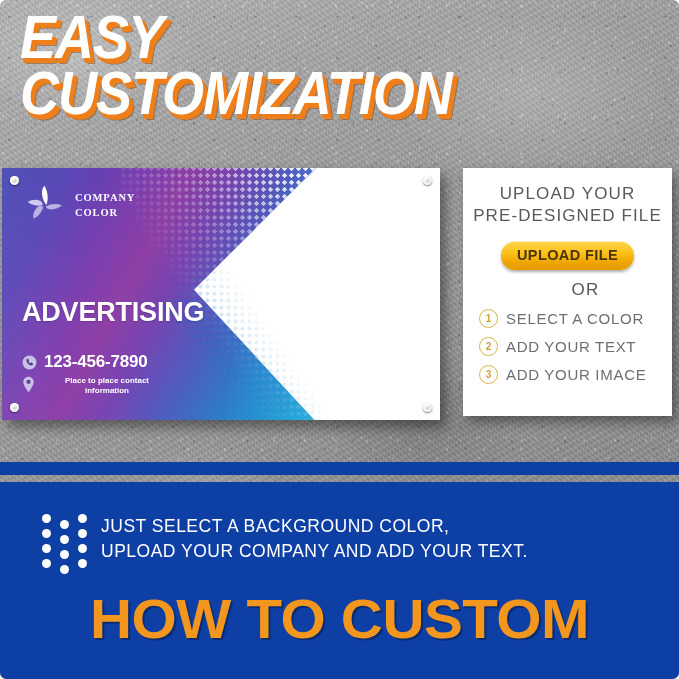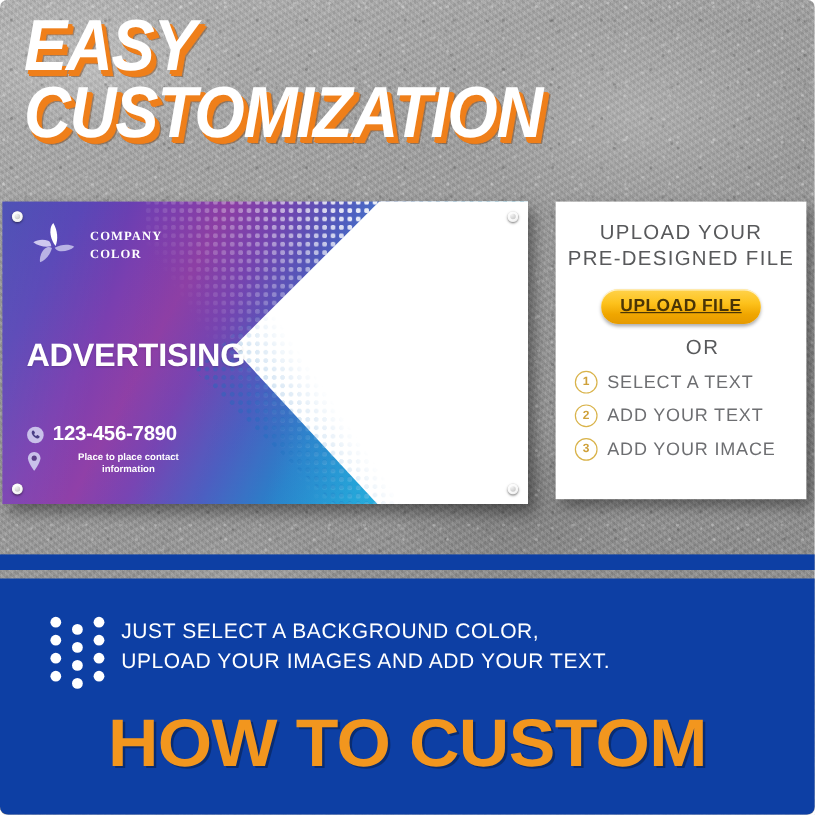--- a/index.html
+++ b/index.html
@@ -114,21 +114,21 @@
   .grommet{position:absolute;width:9px;height:9px;border-radius:50%;
     background:radial-gradient(circle at 38% 32%, #f3f3f3, #c9c9c9 52%, #7e7e7e 74%, #4d4d4d 100%);
     box-shadow:inset 0 0 0 2.2px rgba(255,255,255,.88), 0 1px 2px rgba(0,0,0,.5);}
   .g-tl{left:8px;top:8px;} .g-tr{right:8px;top:8px;}
   .g-bl{left:8px;bottom:8px;} .g-br{right:8px;bottom:8px;}
 
   .logo-row{position:absolute;left:20px;top:16px;display:flex;align-items:center;gap:9px;}
   .logo-mark{width:44px;height:42px;flex:0 0 auto;}
   .co-name{color:#fff;font-size:10.5px;font-weight:bold;letter-spacing:.9px;line-height:1.45;font-family:Liberation Serif, serif;}
 
-  .b-title{position:absolute;left:20px;top:114px;color:#fff;font-size:27px;font-weight:bold;
+  .b-title{position:absolute;left:20px;top:130px;color:#fff;font-size:27px;font-weight:bold;
     line-height:1.06;letter-spacing:-.2px;text-shadow:0 1px 2px rgba(0,0,0,.18);}
 
   .contact{position:absolute;left:20px;top:184px;}
   .c-phone{display:flex;align-items:center;gap:7px;}
   .c-phone-num{color:#fff;font-size:17px;font-weight:bold;letter-spacing:-.2px;}
   .c-addr{display:flex;align-items:flex-start;gap:7px;margin-top:4px;}
   .c-addr-txt{color:#fff;font-size:8px;font-weight:bold;line-height:1.3;max-width:130px;text-align:center;}
   .pin-ico,.ph-ico{flex:0 0 auto;}
 
   
@@ -139,21 +139,21 @@
     display:flex;flex-direction:column;align-items:center;
   }
   .card-h{margin-top:15px;text-align:center;color:#58595b;font-size:17px;
     letter-spacing:1.1px;line-height:1.32;font-weight:300;}
   .upload-btn{
     margin-top:13px;
     padding:6px 16px 7px;border-radius:14px;
     background:linear-gradient(180deg,#ffd34d 0%,#fdc21c 40%,#f0a600 72%,#e59a00 100%);
     box-shadow:0 2px 3px rgba(0,0,0,.32), inset 0 1px 0 rgba(255,255,255,.7);
     color:#4a3506;font-size:14.5px;font-weight:bold;letter-spacing:.4px;
-    border:none;cursor:pointer;font-family:"Liberation Sans",sans-serif;text-decoration:underline;
+    border:none;cursor:pointer;font-family:"Liberation Sans",sans-serif;
   }
   .or-txt{margin-top:10px;color:#58595b;font-size:17px;letter-spacing:1.2px;font-weight:300;margin-left:36px;}
   .steps{margin-top:9px;width:100%;padding-left:16px;box-sizing:border-box;}
   .step{display:flex;align-items:center;gap:8px;margin-bottom:9px;}
   .step-num{
     width:17px;height:17px;flex:0 0 auto;border-radius:50%;
     border:1px solid #d9b34a;color:#cfa13a;font-size:10px;
     display:flex;align-items:center;justify-content:center;font-weight:bold;
   }
   .step-lbl{color:#6d6e71;font-size:15px;letter-spacing:.7px;font-weight:300;}
@@ -244,21 +244,21 @@
       <div>PRE-DESIGNED FILE</div>
     </div>
 
     <button class="upload-btn">UPLOAD FILE</button>
 
     <div class="or-txt">OR</div>
 
     <div class="steps">
       <div class="step">
         <span class="step-num">1</span>
-        <span class="step-lbl">SELECT A TEXT</span>
+        <span class="step-lbl">SELECT A COLOR</span>
       </div>
       <div class="step">
         <span class="step-num">2</span>
         <span class="step-lbl">ADD YOUR TEXT</span>
       </div>
       <div class="step">
         <span class="step-num">3</span>
         <span class="step-lbl">ADD YOUR IMACE</span>
       </div>
     </div>
@@ -278,20 +278,20 @@
         <div class="dot" style="left:0px;  top:30px;"></div>
         <div class="dot" style="left:18px; top:36px;"></div>
         <div class="dot" style="left:36px; top:30px;"></div>
         <div class="dot" style="left:0px;  top:45px;"></div>
         <div class="dot" style="left:18px; top:51px;"></div>
         <div class="dot" style="left:36px; top:45px;"></div>
       </div>
 
       <div class="band-copy">
         <div>JUST SELECT A BACKGROUND COLOR,</div>
-        <div>UPLOAD YOUR IMAGES AND ADD YOUR TEXT.</div>
+        <div>UPLOAD YOUR COMPANY AND ADD YOUR TEXT.</div>
       </div>
 
       <div class="band-big">HOW TO CUSTOM</div>
     </div>
   </div>
 
 </div>
 
 </body></html>

